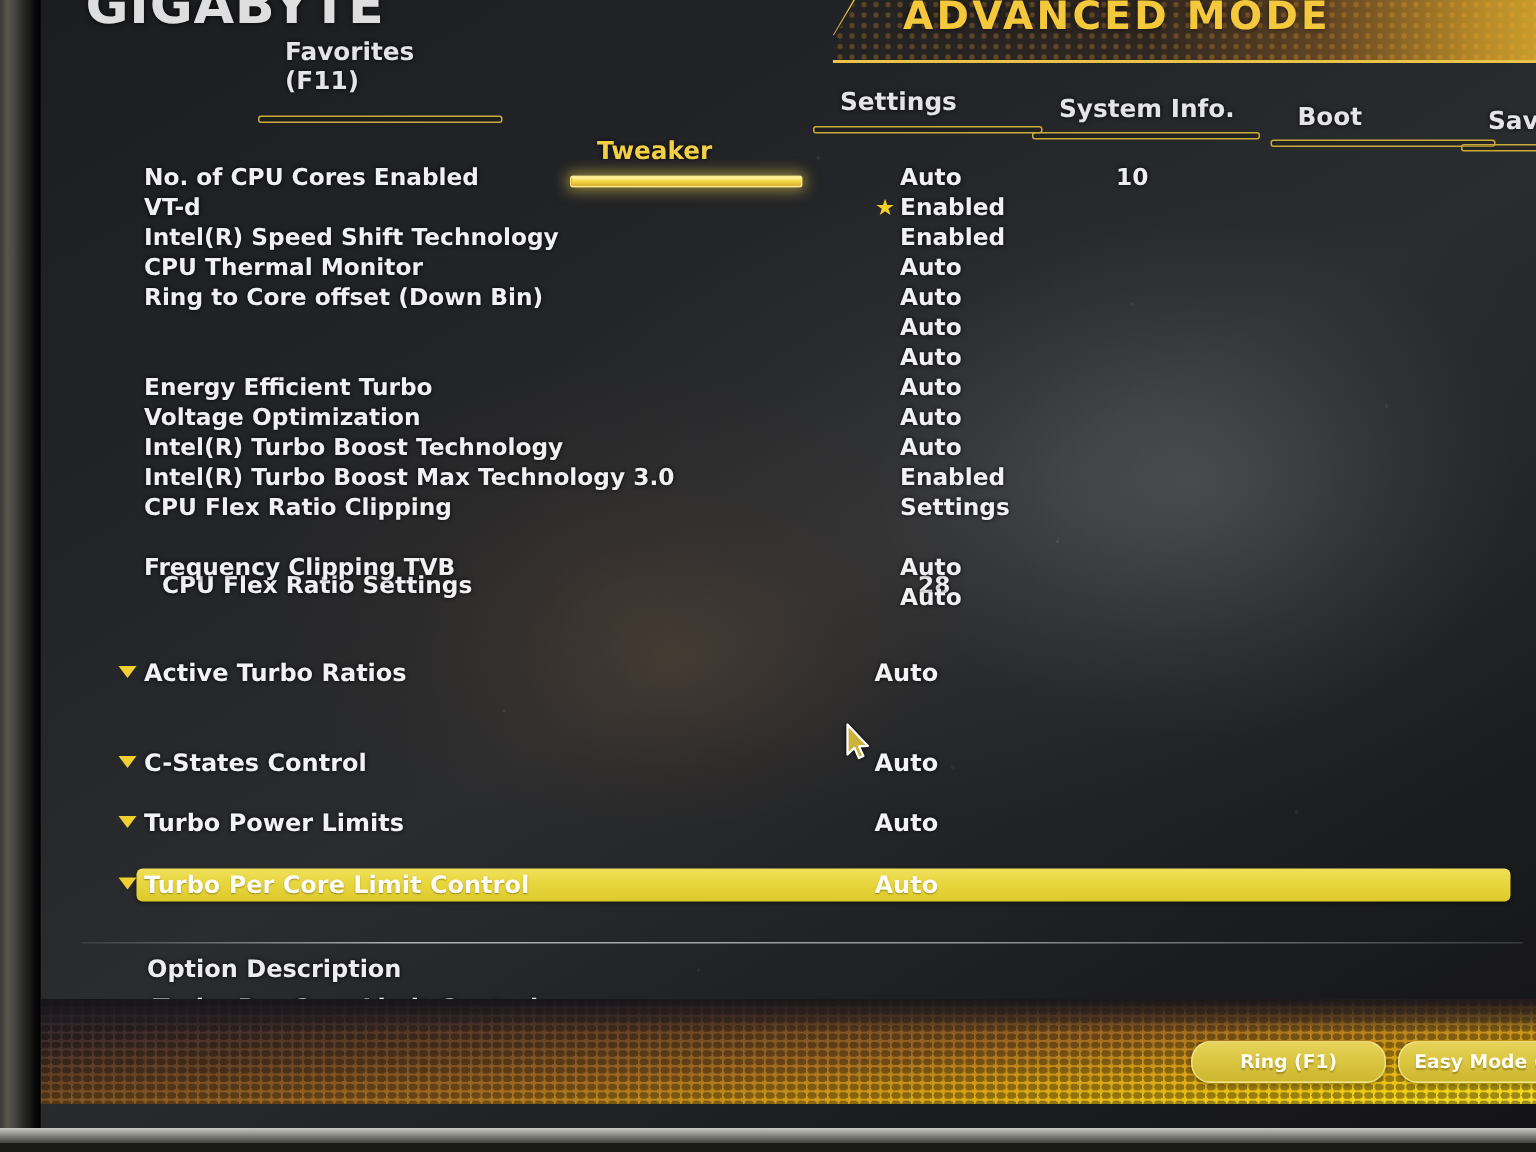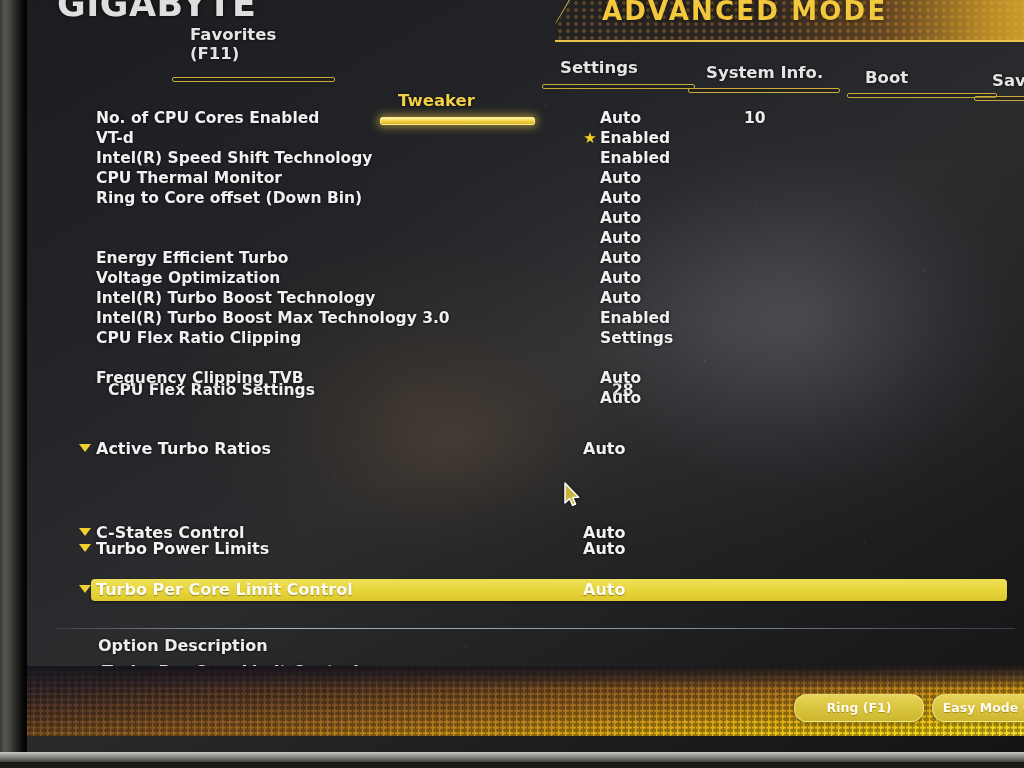--- a/index.html
+++ b/index.html
@@ -491,21 +491,21 @@
       <div class="row" style="left:69px; top:388px; width:900px;">
         <span class="val">Auto</span>
       </div>
 
       <div class="srow" style="left:52px; top:437px; width:940px;">
         <span class="tri"></span>
         <span class="name">Active Turbo Ratios</span>
         <span class="val">Auto</span>
       </div>
 
-      <div class="srow" style="left:52px; top:497px; width:940px;margin-top:24px;">
+      <div class="srow" style="left:52px; top:497px; width:940px;">
         <span class="tri"></span>
         <span class="name">C-States Control</span>
         <span class="val">Auto</span>
       </div>
 
       <div class="srow" style="left:52px; top:537px; width:940px;">
         <span class="tri"></span>
         <span class="name">Turbo Power Limits</span>
         <span class="val">Auto</span>
       </div>

